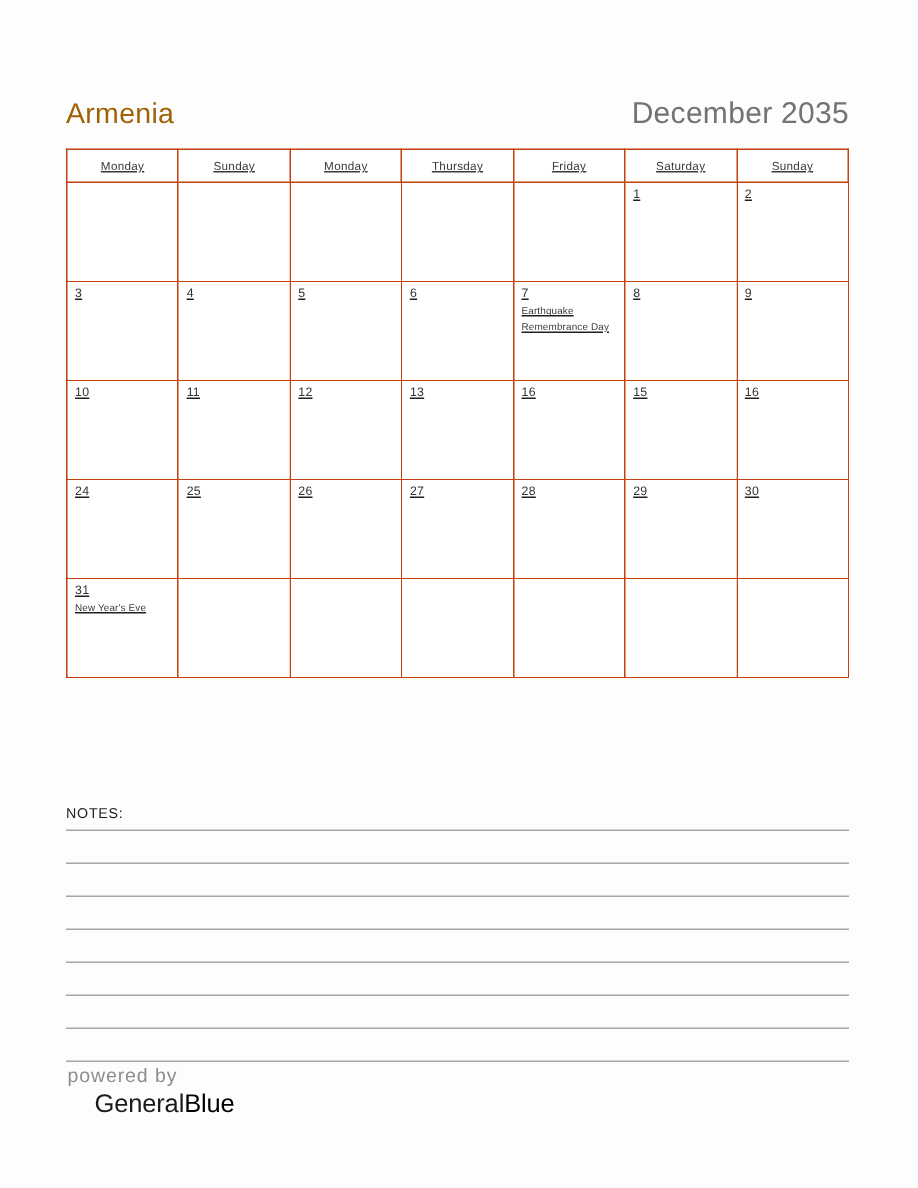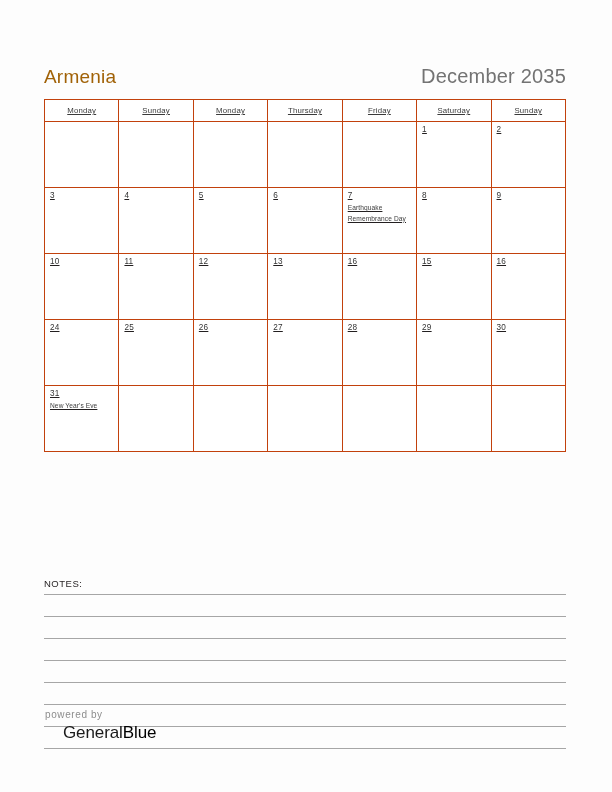--- a/index.html
+++ b/index.html
@@ -108,21 +108,20 @@
     top: 538px;
     width: 522px;
   }
   .notes-label {
     font-size: 9.5px;
     color: #231f20;
     letter-spacing: 0.5px;
     line-height: 1;
     padding-bottom: 5px;
     display: block;
-    margin-top: 41px;
   }
   .notes-lines {
     display: block;
   }
   .note-line {
     display: block;
     height: 0;
     border-bottom: 1px solid #a6a6a6;
     margin-top: 21px;
   }
@@ -130,21 +129,21 @@
 
   
   .footer {
     position: absolute;
     left: 45px;
     top: 710px;
     width: 260px;
   }
   .powered {
     display: block;
-    font-size: 10px;
+    font-size: 13px;
     color: #8d8d8d;
     letter-spacing: 0.6px;
     line-height: 1;
     margin-bottom: 4px;
   }
   .brand {
     font-size: 17px;
     line-height: 1;
     letter-spacing: -0.1px;
   }

